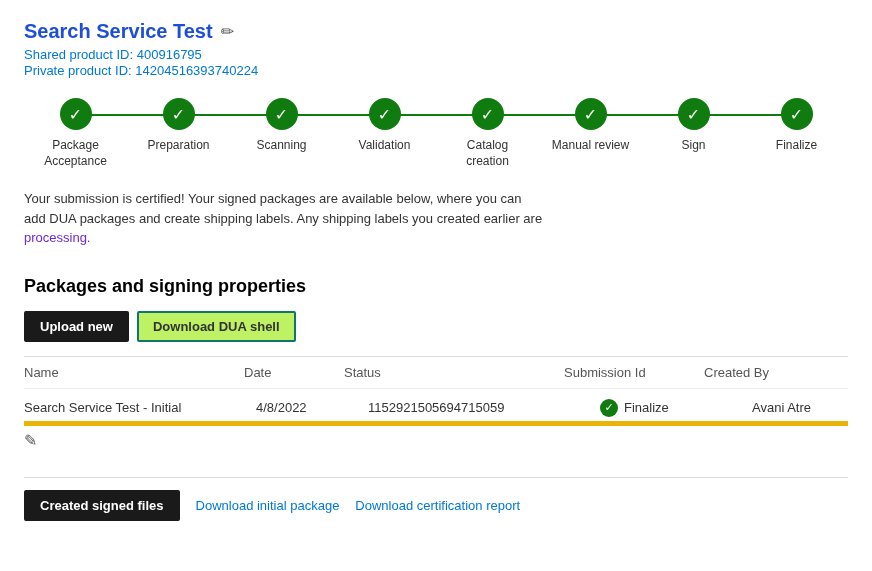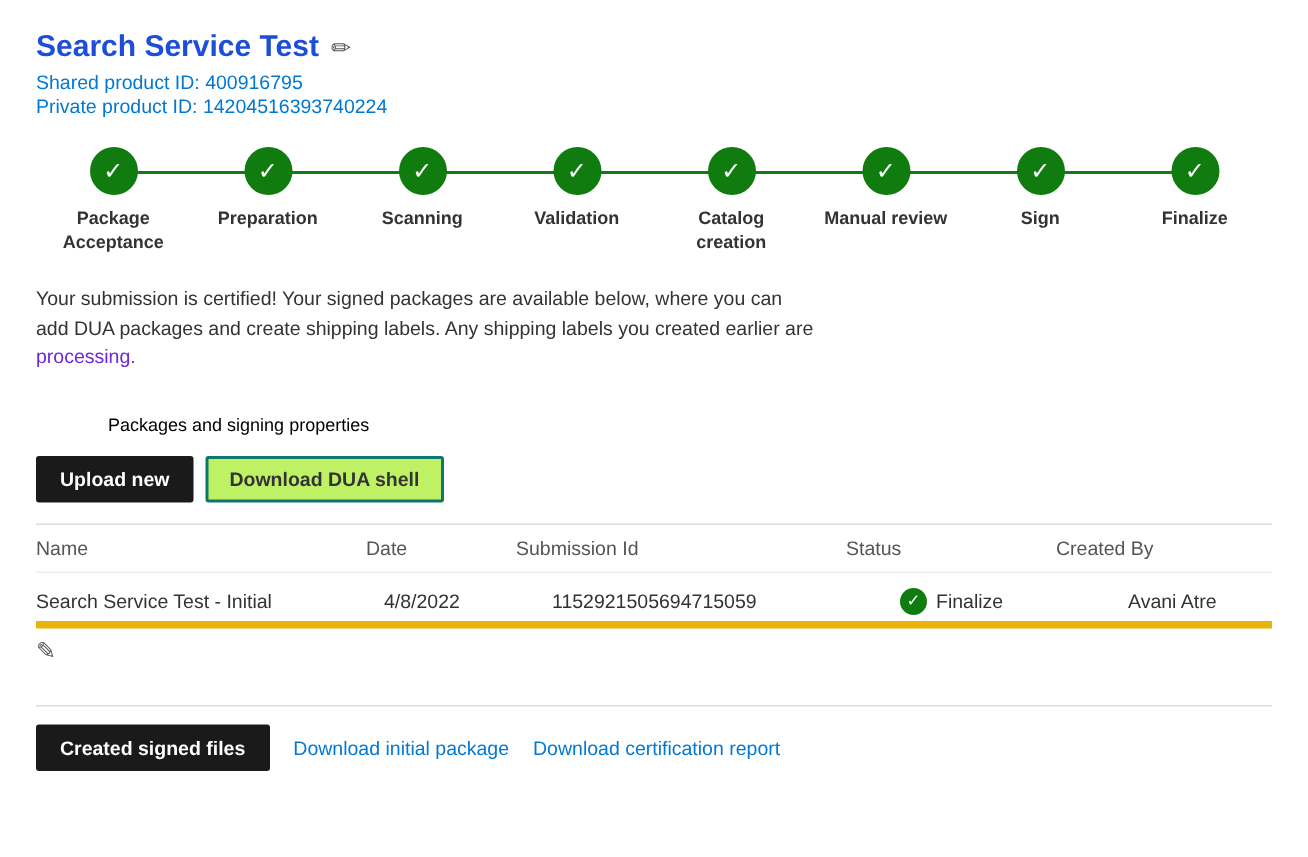--- a/index.html
+++ b/index.html
@@ -68,44 +68,42 @@
       font-size: 16px;
       z-index: 1;
       position: relative;
     }
     .step-label {
       margin-top: 8px;
       font-size: 12px;
       text-align: center;
       color: #333;
       line-height: 1.3;
-      font-weight: bold;
     }
 
     
     .notification {
       margin-top: 20px;
       font-size: 13px;
       color: #333;
       max-width: 560px;
       line-height: 1.5;
     }
     .notification a, .notification .link {
       color: #6d28d9;
       text-decoration: none;
     }
 
     
     .section-header {
       margin-top: 28px;
-      font-size: 12px;
-      font-weight: 400;
+      font-size: 18px;
+      font-weight: 700;
       color: #000;
       margin-bottom: 14px;
-      margin-left: 48px;
     }
 
     
     .btn-dark {
       background: #1a1a1a;
       color: #fff;
       border: none;
       padding: 8px 16px;
       font-size: 13px;
       font-weight: 600;
@@ -282,22 +280,22 @@
 
 <div style="display:flex; align-items:center; ">
   <button class="btn-dark">Upload new</button>
   <button class="btn-outline">Download DUA shell</button>
 </div>
 
 <div class="table-container">
   <div class="table-header">
     <span>Name</span>
     <span>Date</span>
+    <span>Status</span>
     <span>Submission Id</span>
-    <span>Status</span>
     <span>Created By</span>
     <span></span>
   </div>
 
   <div>
     <div class="table-row-data">
       <span>Search Service Test - Initial</span>
       <span>4/8/2022</span>
       <span>11529215056947150​59</span>
       <div class="status-badge">

